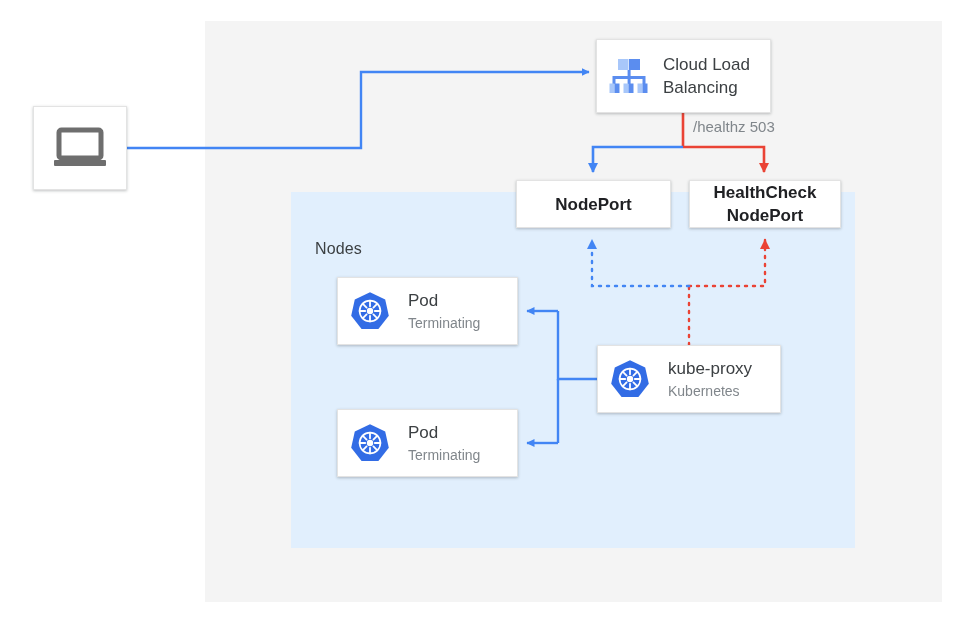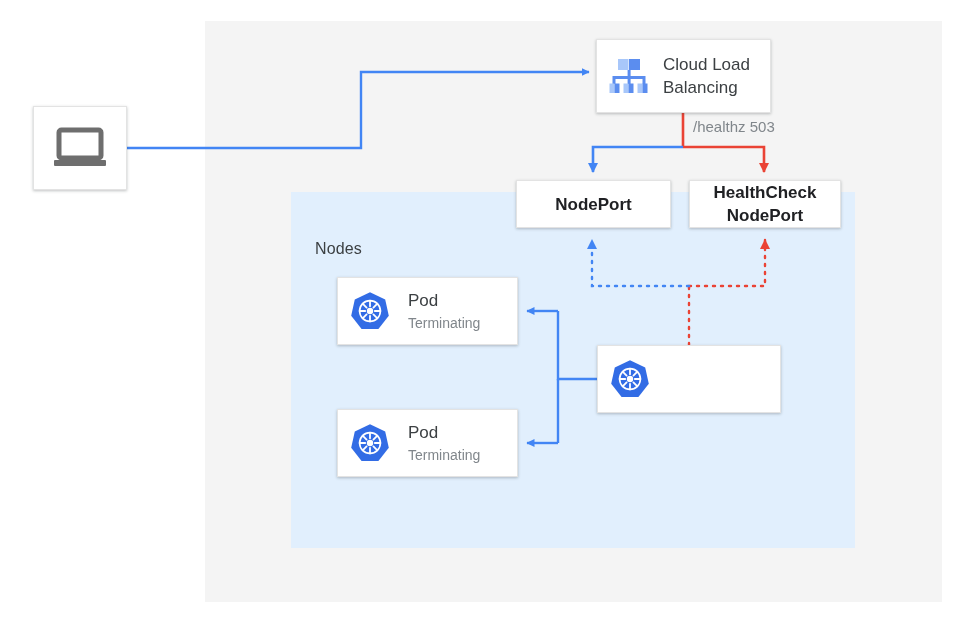--- a/index.html
+++ b/index.html
@@ -311,15 +311,19 @@
           <line x1="50" y1="62" x2="50" y2="76"></line>
           <line x1="24" y1="50" x2="38" y2="50"></line>
           <line x1="62" y1="50" x2="76" y2="50"></line>
           <line x1="31.6" y1="31.6" x2="41.5" y2="41.5"></line>
           <line x1="58.5" y1="58.5" x2="68.4" y2="68.4"></line>
           <line x1="68.4" y1="31.6" x2="58.5" y2="41.5"></line>
           <line x1="41.5" y1="58.5" x2="31.6" y2="68.4"></line>
         </g>
       </svg>
     </span>
+    <span class="card-text">
+      <span class="card-title">kube-proxy</span>
+      <span class="card-sub">Kubernetes</span>
+    </span>
   </div>
 
 </div>
 
 </body></html>

